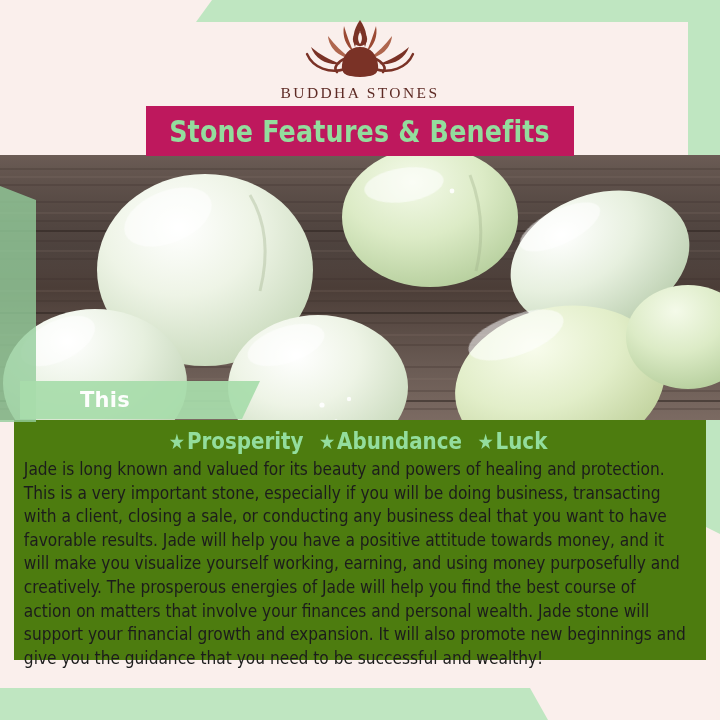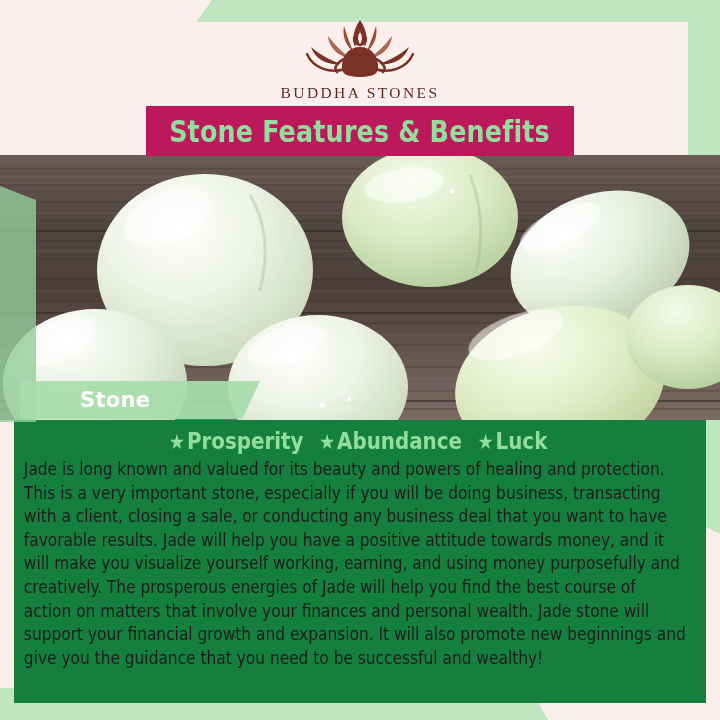--- a/index.html
+++ b/index.html
@@ -76,22 +76,22 @@
     clip-path:polygon(0 0,240px 0,222px 38px,0 38px);
     display:flex;align-items:center;
   }
   .jade-band .lbl{
     margin-left:60px;color:#ffffff;font-weight:bold;font-size:21px;
     letter-spacing:.3px;font-family:"DejaVu Sans","Liberation Sans",sans-serif;
   }
 
   
   .card{
-    position:absolute;left:14px;top:420px;width:692px;height:283px;
-    background:#15803d;z-index:3;
+    position:absolute;left:14px;top:420px;width:692px;height:240px;
+    background:#4d7c0f;z-index:3;
   }
   .benefits{
     margin:0;padding:8px 0 0 0;text-align:center;
     font-family:"DejaVu Sans Condensed","Liberation Sans Narrow","Liberation Sans",sans-serif;
     font-weight:bold;font-size:23px;color:#93dd9d;white-space:nowrap;
     transform:scaleX(.96);
   }
   .benefits .star{font-size:21px;display:inline-block;margin:0 2px 0 6px;}
   .benefits .w{display:inline-block;margin-right:10px;}
   .body-text{
@@ -228,21 +228,21 @@
       <g fill="#9eb089" opacity=".35">
         <path d="M250 40 q24 40 10 96" stroke="#9eb089" stroke-width="3" fill="none"></path>
         <path d="M470 20 q18 46 6 96" stroke="#9eb089" stroke-width="3" fill="none"></path>
       </g>
     </svg>
   </div>
 
   <div class="green-left-strip"></div>
 
   <div class="jade-band">
-    <span class="lbl">Stone</span>
+    <span class="lbl">This</span>
   </div>
 
   <div class="card">
     <div class="benefits">
       <span class="star">★</span><span class="w">Prosperity</span><span class="star">★</span><span class="w">Abundance</span><span class="star">★</span><span class="w">Luck</span>
     </div>
     <p class="body-text">Jade is long known and valued for its beauty and powers of healing and protection. This is a very important stone, especially if you will be doing business, transacting with a client, closing a sale, or conducting any business deal that you want to have favorable results. Jade will help you have a positive attitude towards money, and it will make you visualize yourself working, earning, and using money purposefully and creatively. The prosperous energies of Jade will help you find the best course of action on matters that involve your finances and personal wealth. Jade stone will support your financial growth and expansion. It will also promote new beginnings and give you the guidance that you need to be successful and wealthy!</p>
   </div>
 
 </div>

